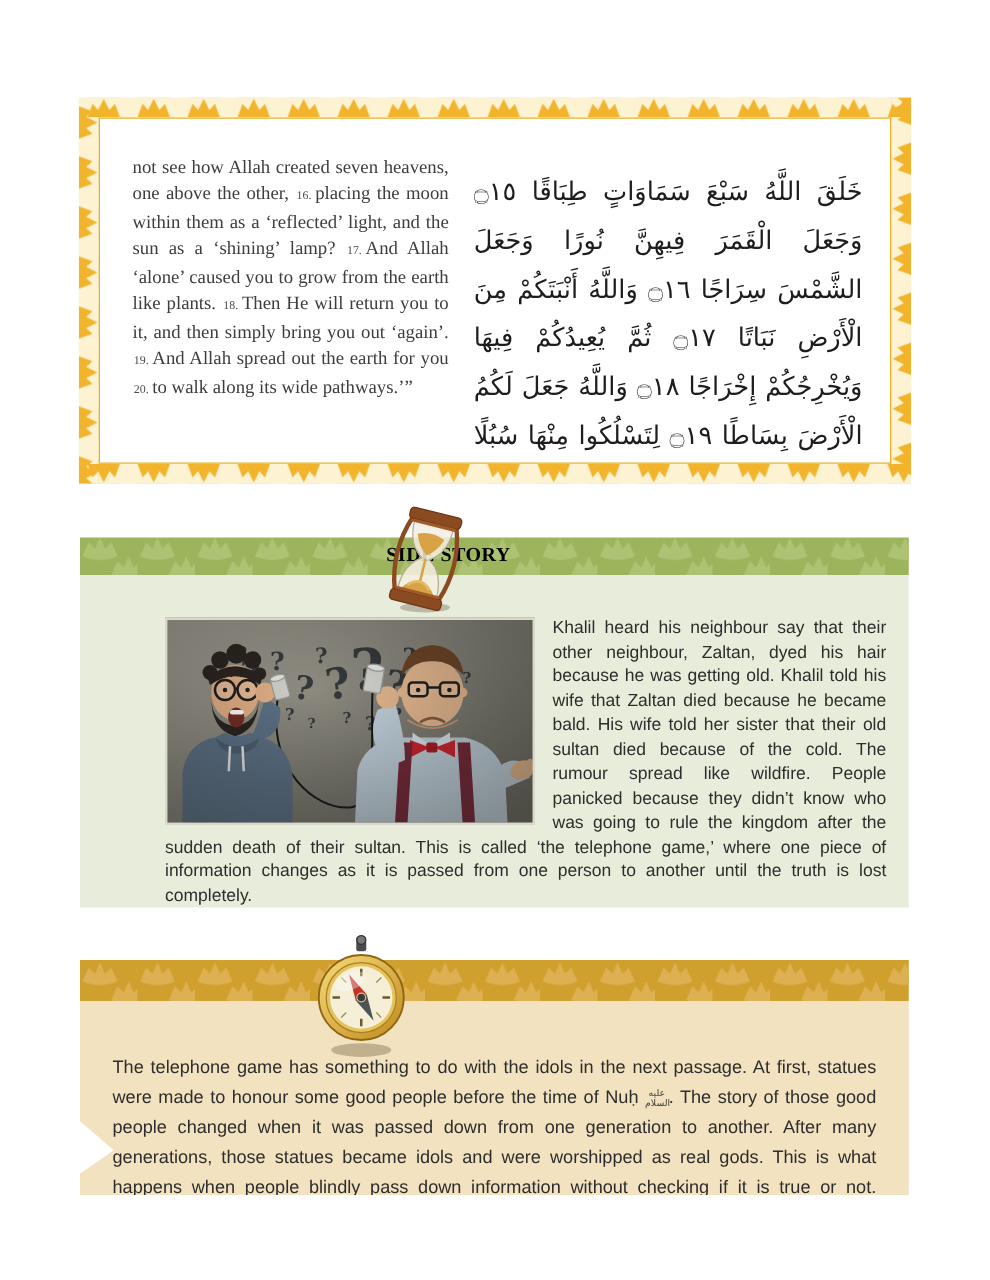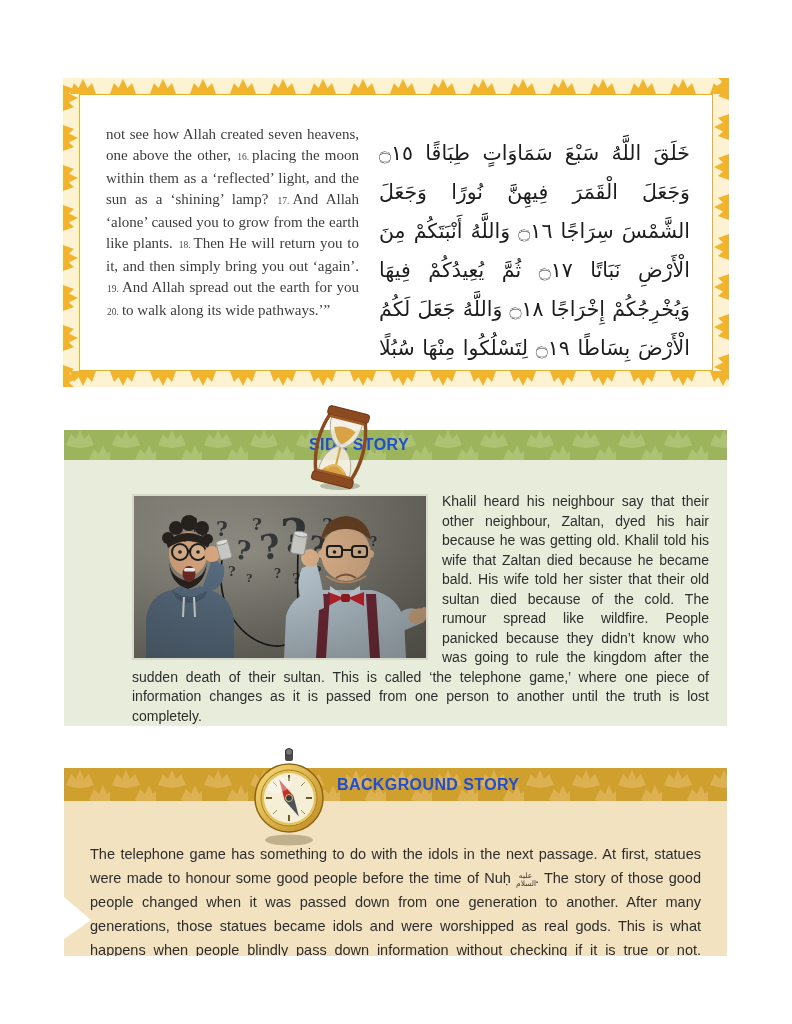--- a/index.html
+++ b/index.html
@@ -18,22 +18,22 @@
                padding:14px 22px 10px 26px;overflow:hidden;}
   #translation{width:253px;flex:0 0 auto;font-family:"Liberation Serif","DejaVu Serif",serif;
                font-size:15px;line-height:21px;color:#3d3d3d;text-align:justify;}
   .vnum{font-size:9.5px;color:#4c4c4c;padding:0 3px 0 1px;}
   #arabic{flex:1;direction:rtl;font-family:"DejaVu Sans",sans-serif;font-size:20.5px;
           line-height:39px;color:#1d1d1d;text-align:justify;padding-top:4px;}
 
   
   .band{position:absolute;left:64px;width:663px;overflow:hidden;}
   .band svg.band-pattern{position:absolute;left:0;top:0;}
-  .band-label{position:absolute;color:#1d4ed8;font-weight:700;letter-spacing:.4px;
-              font-size:16px;font-family:Liberation Sans, sans-serif;}
+  .band-label{position:absolute;color:#000000;font-weight:700;letter-spacing:.4px;
+              font-size:16px;font-family:Liberation Serif, serif;}
   #side-band{top:430px;height:30px;background:#9cb55c;}
   #side-label{left:309px;top:430px;line-height:30px;}
   #side-panel{position:absolute;left:64px;top:460px;width:663px;height:266px;background:#e8eddb;overflow:hidden;}
   #hourglass{position:absolute;left:309px;top:405px;z-index:3;}
   #side-content{padding:32px 18px 0 20px;font-size:14px;line-height:19.5px;color:#2d2d2d;
                 text-align:justify;margin-left:48px;}
   #photo-frame{float:left;width:292px;height:162px;margin:2px 14px 6px 0;border:2px solid #d9d9cb;
                background:#7b7a70;}
 
   #bg-band{top:768px;height:33px;background:#cfa02d;}
@@ -236,21 +236,20 @@
           <pattern id="patb" width="46" height="33" patternUnits="userSpaceOnUse">
         <g fill="#ddb052">
           <path d="M2 15 L7 4 L12 9 L16 0 L20 9 L25 4 L30 15 Q16 21 2 15 Z" transform="translate(0,2)"></path>
           <path d="M2 15 L7 4 L12 9 L16 0 L20 9 L25 4 L30 15 Q16 21 2 15 Z" transform="translate(23,17)"></path>
         </g>
       </pattern>
         </defs>
       <rect width="663" height="33" fill="url(#patb)"></rect>
     </svg>
   </div>
-  <div id="bg-label" class="band-label">BACKGROUND STORY</div>
 
   <svg id="compass" width="74" height="100" viewBox="0 0 74 100">
     <defs>
       <linearGradient id="goldg" x1="0" y1="0" x2="1" y2="1">
         <stop offset="0" stop-color="#f7dc7a"></stop>
           <stop offset="1" stop-color="#c08a1e"></stop>
       </linearGradient>
     </defs>
     <ellipse cx="37" cy="92" rx="24" ry="5.5" fill="rgba(80,60,20,.3)"></ellipse>
     <rect x="33" y="1" width="8" height="12" rx="2" fill="#4a4a4a"></rect>

